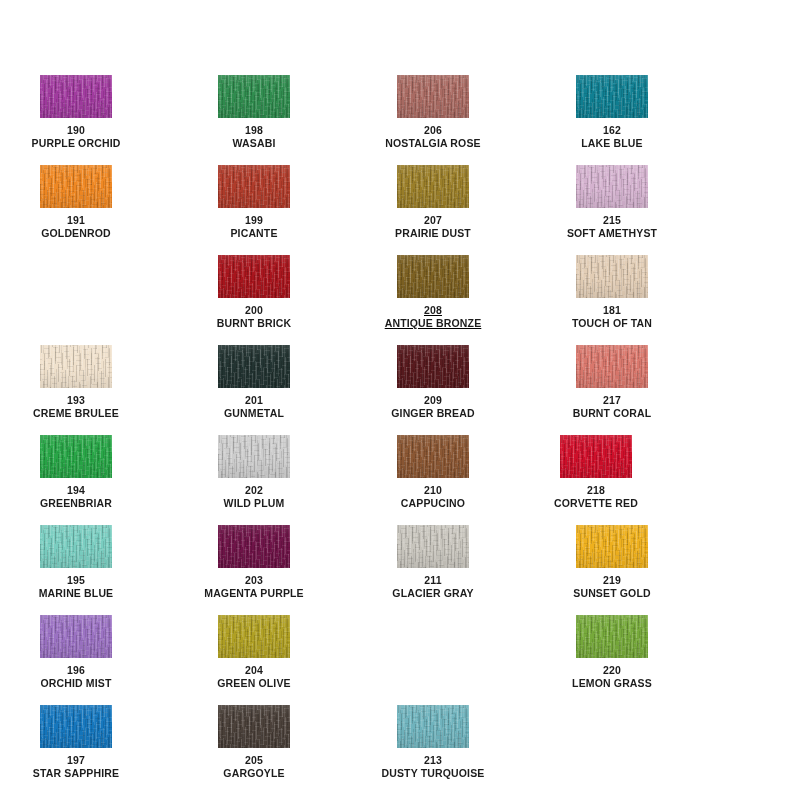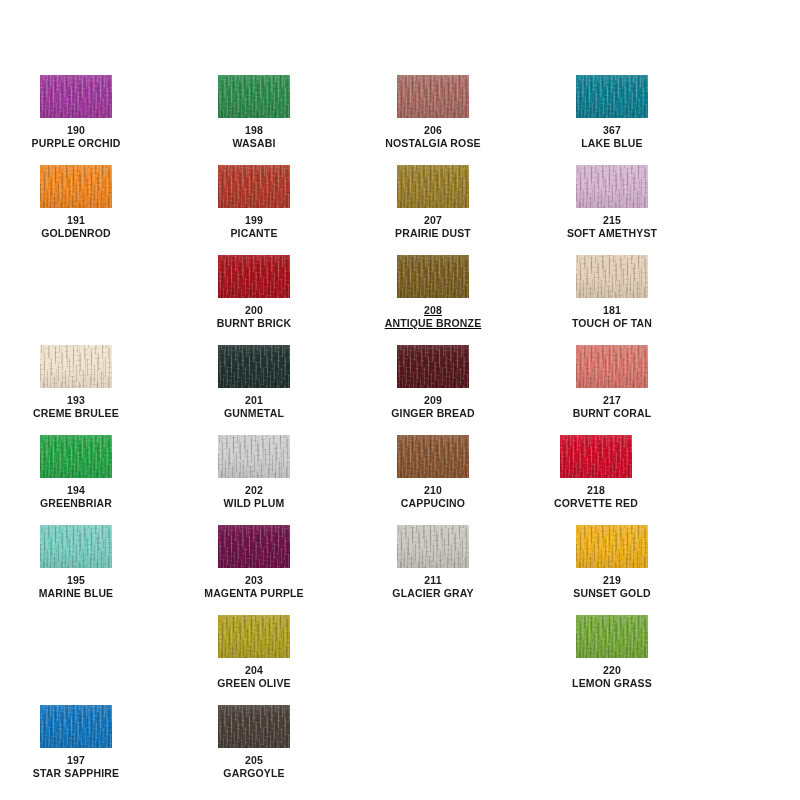--- a/index.html
+++ b/index.html
@@ -163,20 +163,30 @@
     <div class="swatch-cell" style="left: 8px; top: 525px;">
       <div class="swatch-chip" style="width: 72px; height: 43px;">
         <div class="fiber-base" style="background: rgb(121, 205, 192);"></div>
         <div class="fiber-lines"></div>
         <div class="fiber-speck"></div>
         <div class="fiber-shade"></div>
       </div>
       <div class="swatch-code">195</div>
       <div class="swatch-name">MARINE BLUE</div>
     </div>
+    <div class="swatch-cell" style="left: 8px; top: 615px;">
+      <div class="swatch-chip" style="width: 72px; height: 43px;">
+        <div class="fiber-base" style="background: rgb(154, 113, 194);"></div>
+        <div class="fiber-lines"></div>
+        <div class="fiber-speck"></div>
+        <div class="fiber-shade"></div>
+      </div>
+      <div class="swatch-code">196</div>
+      <div class="swatch-name">ORCHID MIST</div>
+    </div>
     <div class="swatch-cell" style="left: 8px; top: 705px;">
       <div class="swatch-chip" style="width: 72px; height: 43px;">
         <div class="fiber-base" style="background: rgb(20, 118, 189);"></div>
         <div class="fiber-lines"></div>
         <div class="fiber-speck"></div>
         <div class="fiber-shade"></div>
       </div>
       <div class="swatch-code">197</div>
       <div class="swatch-name">STAR SAPPHIRE</div>
     </div>
@@ -313,28 +323,38 @@
     <div class="swatch-cell" style="left: 365px; top: 525px;">
       <div class="swatch-chip" style="width: 72px; height: 43px;">
         <div class="fiber-base" style="background: rgb(200, 197, 189);"></div>
         <div class="fiber-lines"></div>
         <div class="fiber-speck"></div>
         <div class="fiber-shade"></div>
       </div>
       <div class="swatch-code">211</div>
       <div class="swatch-name">GLACIER GRAY</div>
     </div>
+    <div class="swatch-cell" style="left: 365px; top: 705px;">
+      <div class="swatch-chip" style="width: 72px; height: 43px;">
+        <div class="fiber-base" style="background: rgb(111, 179, 189);"></div>
+        <div class="fiber-lines"></div>
+        <div class="fiber-speck"></div>
+        <div class="fiber-shade"></div>
+      </div>
+      <div class="swatch-code">213</div>
+      <div class="swatch-name">DUSTY TURQUOISE</div>
+    </div>
     <div class="swatch-cell" style="left: 544px; top: 75px;">
       <div class="swatch-chip" style="width: 72px; height: 43px;">
         <div class="fiber-base" style="background: rgb(15, 127, 146);"></div>
         <div class="fiber-lines"></div>
         <div class="fiber-speck"></div>
         <div class="fiber-shade"></div>
       </div>
-      <div class="swatch-code">367</div>
+      <div class="swatch-code">162</div>
       <div class="swatch-name">LAKE BLUE</div>
     </div>
     <div class="swatch-cell" style="left: 544px; top: 165px;">
       <div class="swatch-chip" style="width: 72px; height: 43px;">
         <div class="fiber-base" style="background: rgb(212, 178, 207);"></div>
         <div class="fiber-lines"></div>
         <div class="fiber-speck"></div>
         <div class="fiber-shade"></div>
       </div>
       <div class="swatch-code">215</div>

